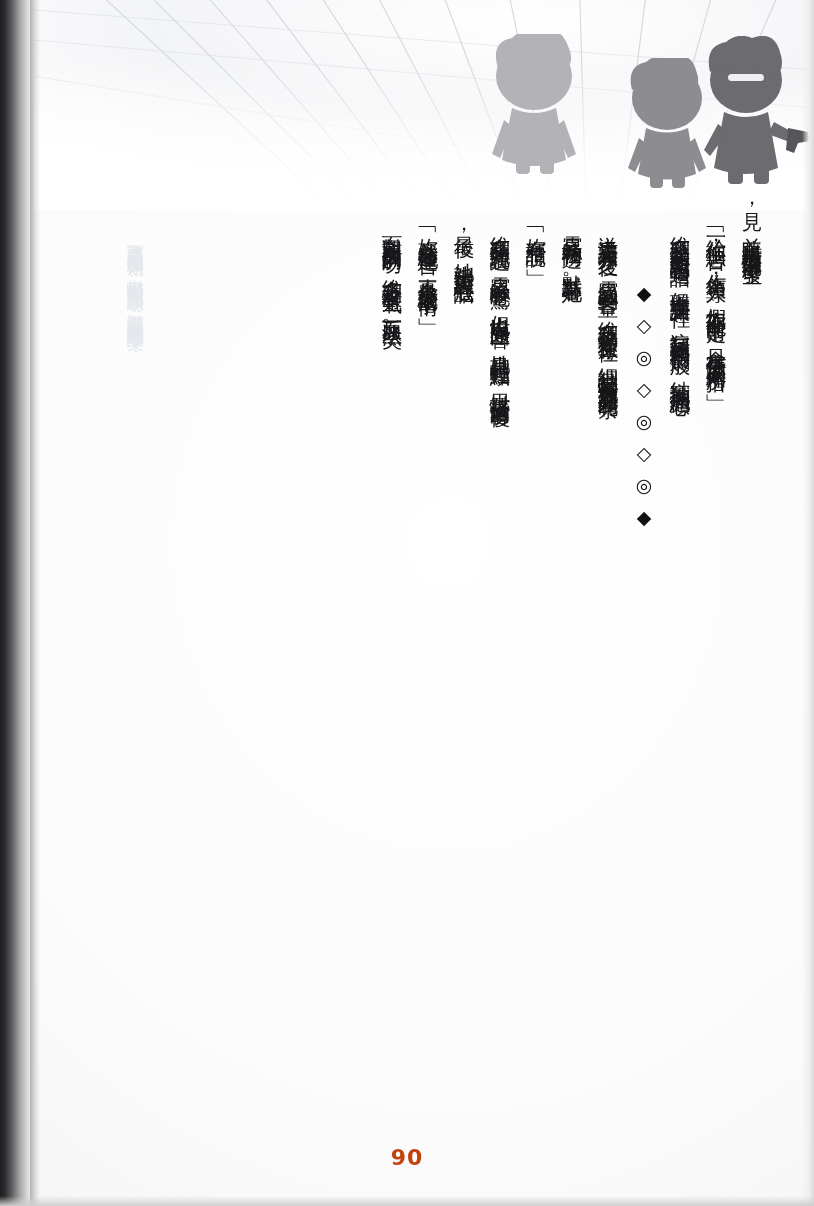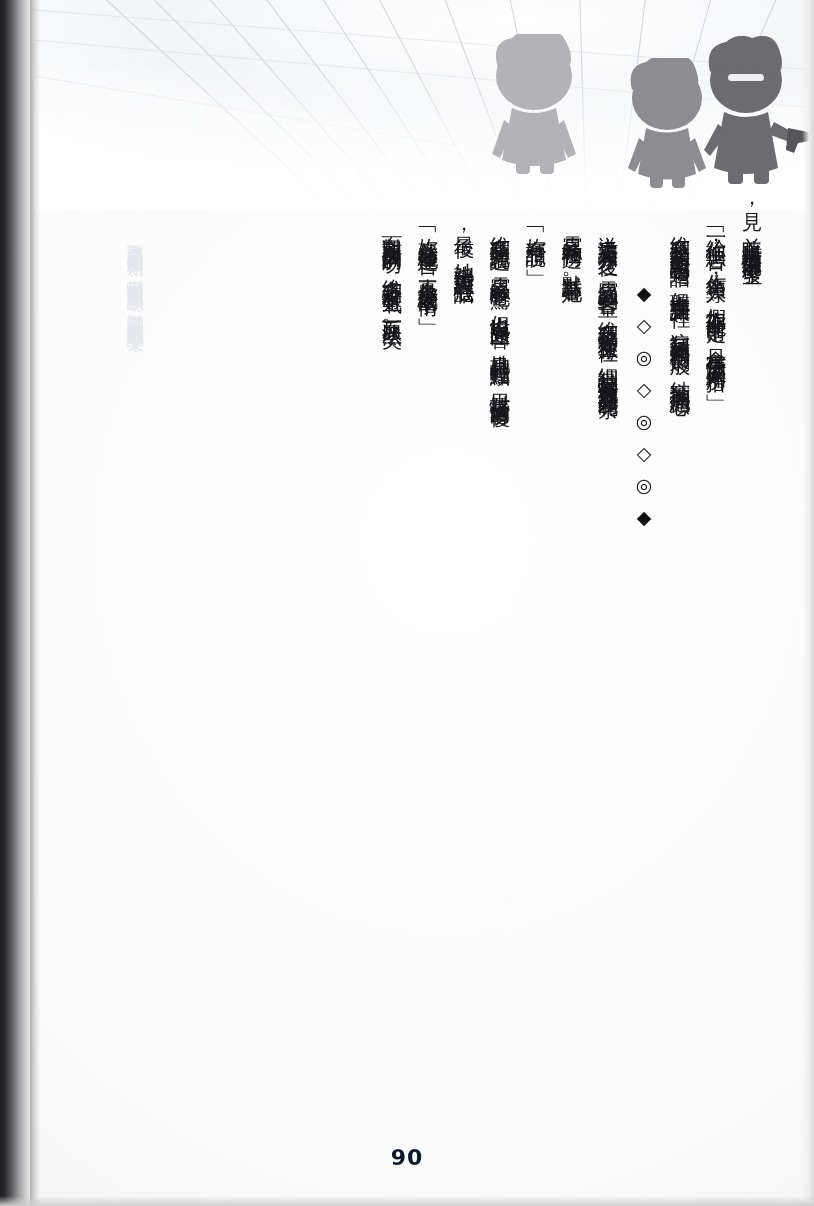--- a/index.html
+++ b/index.html
@@ -113,21 +113,21 @@
     padding-top: 86px;
   }
 
   #page-number {
     position: absolute;
     left: 0; right: 0;
     bottom: 36px;
     text-align: center;
     font-size: 22px;
     font-weight: bold;
-    color: #0f172a;
+    color: #c2410c;
     font-family: "DejaVu Sans", "Liberation Sans", sans-serif;
     letter-spacing: 1px;
   }
 
   .chibi {
     position: absolute;
   }
 </style>
 </head>
 <body>

